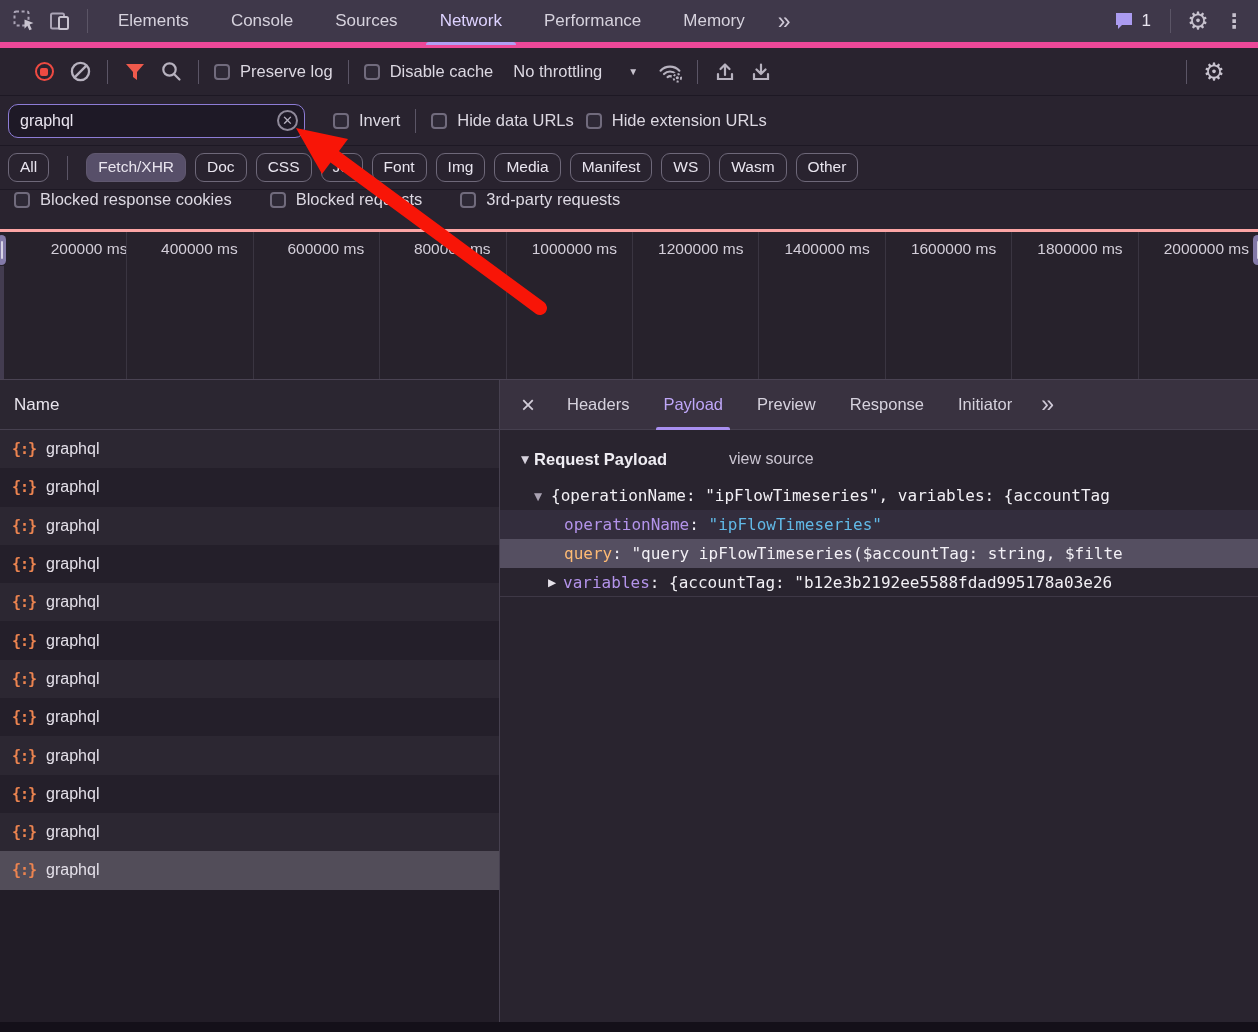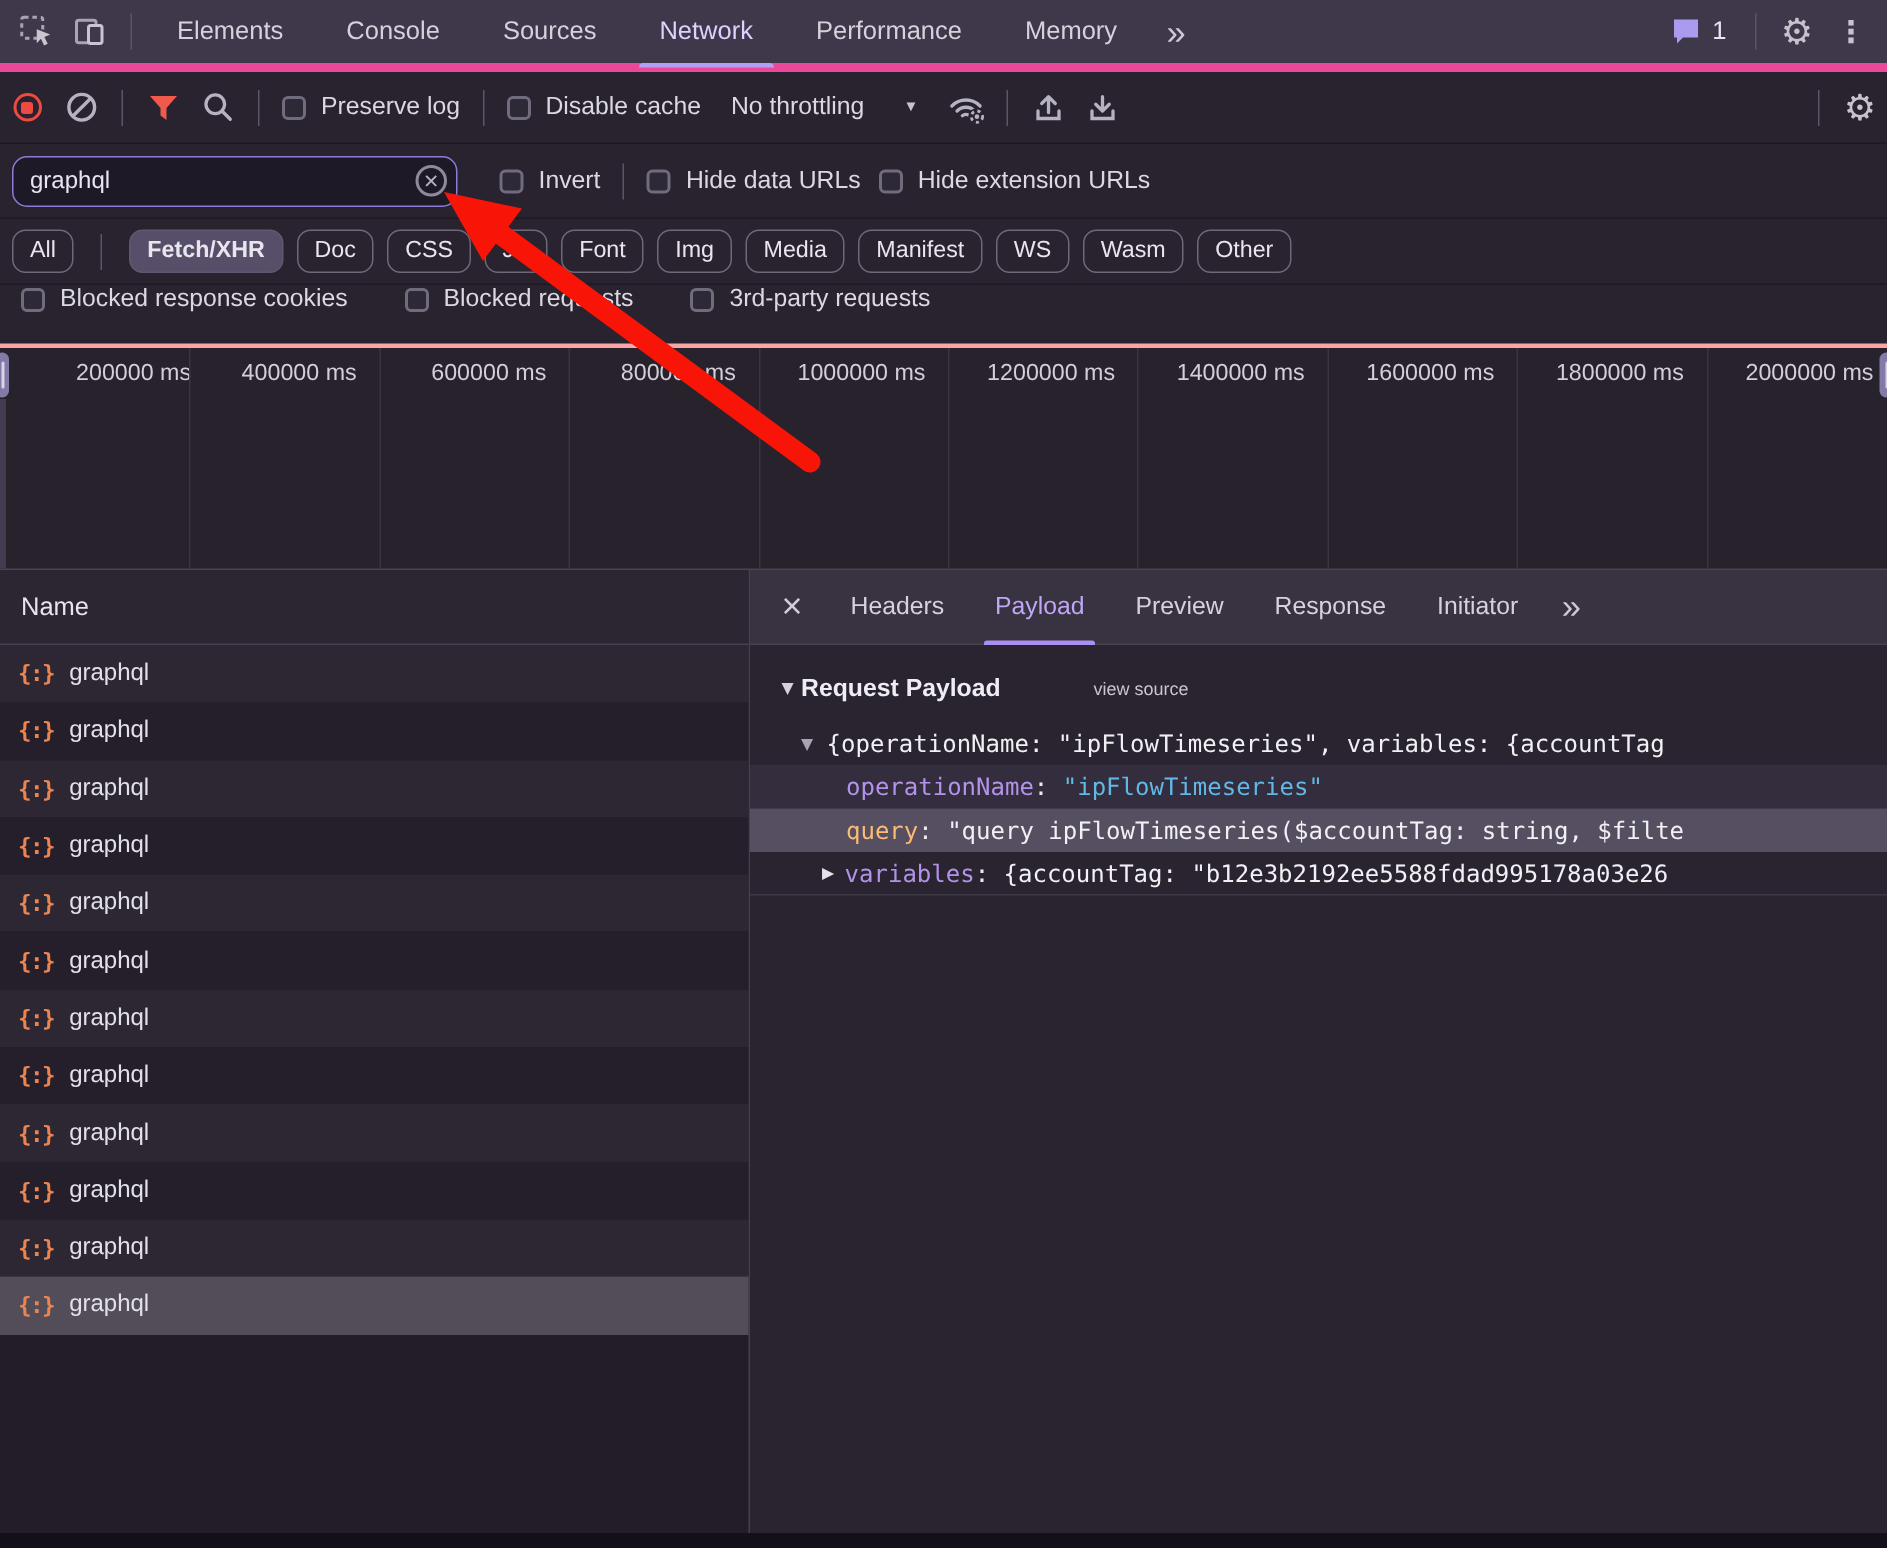--- a/index.html
+++ b/index.html
@@ -17,39 +17,39 @@
   .tab.active { color:#ddd2ff; }
   .tab.active::after { content:""; position:absolute; left:7px; right:7px; bottom:0; height:3.5px; background:#b1a0f4; border-radius:3px 3px 0 0; }
   .chev { font-size:23px; color:#cfc9d7; padding:0 12px; line-height:1; }
   .right-group { margin-left:auto; display:flex; align-items:center; }
   .bubble-wrap { display:flex; align-items:center; gap:7px; padding:0 10px; }
   .bubble-count { font-size:17px; color:#e9e5ef; }
   .glyph { font-family:"DejaVu Sans", sans-serif; color:#c7c2ce; }
   .gear-g { font-size:24px; }
   .dots-g { font-size:20px; font-weight:bold; padding:0 8px; }
   
-  .toolbar { height:48px; background:#29232f; display:flex; align-items:center; border-bottom:1px solid #1d1824; padding:0 0; }
+  .toolbar { height:48px; background:#29232f; display:flex; align-items:center; border-bottom:1px solid #1d1824; padding:0 26px; }
   .rec { width:19px; height:19px; border:2.5px solid #ef4a42; border-radius:50%; display:flex; align-items:center; justify-content:center; }
   .rec::after { content:""; width:8px; height:8px; background:#ef4a42; border-radius:2px; }
   .cb-item { display:flex; align-items:center; gap:10px; padding:0 6px; }
   .cb { width:16px; height:16px; border:2px solid #716b7d; border-radius:4px; background:#2e2936; flex:0 0 auto; }
   .cb-label { font-size:16.5px; color:#dcd8e2; white-space:nowrap; }
   .throttle { display:flex; align-items:center; gap:26px; padding:0 14px; }
   .throttle-label { font-size:16.5px; }
   .dd-arrow { font-size:10px; color:#c7c2ce; }
   .spacer { flex:1; }
   
   .filter-row { height:50px; background:#29232f; display:flex; align-items:center; border-bottom:1px solid #1d1824; padding:0 8px; }
   .filter-input-wrap { position:relative; width:297px; margin-right:22px; flex:0 0 auto; }
   .filter-input { width:100%; height:34px; background:#1e1926; border:1.5px solid #8d7cd6; border-radius:10px; color:#e9e5ef; font-size:16px; padding:0 36px 0 11px; outline:none; font-family:"Liberation Sans",sans-serif; }
   .clear-x { position:absolute; right:7px; top:6px; width:21px; height:21px; border:2px solid #8f8999; border-radius:50%; color:#b6b1bf; font-size:13px; display:flex; align-items:center; justify-content:center; line-height:1; }
   
   .chips-row { height:44px; background:#29232f; display:flex; align-items:center; border-bottom:1px solid #1d1824; padding:0 8px; gap:9px; }
   .chip { border:1.5px solid #6e6879; border-radius:9px; padding:4px 11px 5px; font-size:15.5px; color:#e9e5ef; white-space:nowrap; }
-  .chip.active { background:#574f69; border-color:#60586f;font-weight:bold; }
+  .chip.active { background:#574f69; border-color:#60586f; }
   
   .extra-row { height:42px; background:#29232f; display:flex; align-items:flex-start; border-bottom:3px solid #fca5a5; padding:0 8px; gap:26px; }
   
   .overview { position:relative; height:148px; background:#27222c; border-bottom:1px solid #4a4353; overflow:hidden; }
   .tl-col { position:absolute; top:0; bottom:0; }
   .tl-col .lbl { position:absolute; top:8px; right:15px; font-size:15.5px; color:#d3ced9; white-space:nowrap; }
   .tl-sep { position:absolute; top:0; bottom:0; width:1px; background:#3a3541; }
   .grip { position:absolute; width:9px; height:30px; border-radius:5px; background:#837aa8; top:3px; }
   .grip::after { content:""; position:absolute; left:3.5px; top:6px; bottom:6px; width:2px; background:#d9d5e6; border-radius:1px; }
   .edge-shade { position:absolute; left:0; top:34px; bottom:0; width:4px; background:rgba(141,130,176,.28); }
@@ -67,21 +67,21 @@
   .detail-tabbar { height:50px; background:#393240; border-bottom:1px solid #46404f; display:flex; align-items:center; padding:0 6px; flex:0 0 auto; }
   .close-x { font-size:24px; color:#d2cdd8; padding:0 15px; line-height:1; }
   .dtab { padding:0 17px; height:50px; display:flex; align-items:center; font-size:16.5px; color:#d6d2dd; position:relative; white-space:nowrap; }
   .dtab.active { color:#bfa7f8; }
   .dtab.active::after { content:""; position:absolute; left:10px; right:10px; bottom:0; height:3px; background:#a88ff0; border-radius:2px 2px 0 0; }
   .payload { padding-top:13px; }
   .pl-section { display:flex; align-items:center; height:32px; padding-left:21px; }
   .tri { font-size:10.5px; color:#d6d2dd; margin-right:5px; font-family:"DejaVu Sans",sans-serif; }
   .tri.gray { color:#a9a2b2; margin-right:9px; }
   .pl-title { font-weight:bold; font-size:16.5px; color:#efedf3; }
-  .view-src { margin-left:62px; font-size:12px; color:#cac5d1; }
+  .view-src { margin-left:62px; font-size:16px; color:#cac5d1; }
   .pl-row { font-family:"DejaVu Sans Mono",monospace; font-size:16px; height:29px; display:flex; align-items:center; white-space:nowrap; overflow:hidden; color:#eceaf0; }
   .pl-preview { padding-left:34px; margin-top:6px; }
   .pl-kv { padding-left:64px; }
   .pl-row.stripe { background:#332d3d; }
   .pl-row.sel { background:#554f61; }
   .pl-vars { padding-left:48px; border-bottom:1px solid #3e3846; }
   .key { color:#b393ea; }
   .key-sel { color:#fdba74; }
   .str { color:#61b8e6; }
   .val-wh { color:#f2f0f5; }

